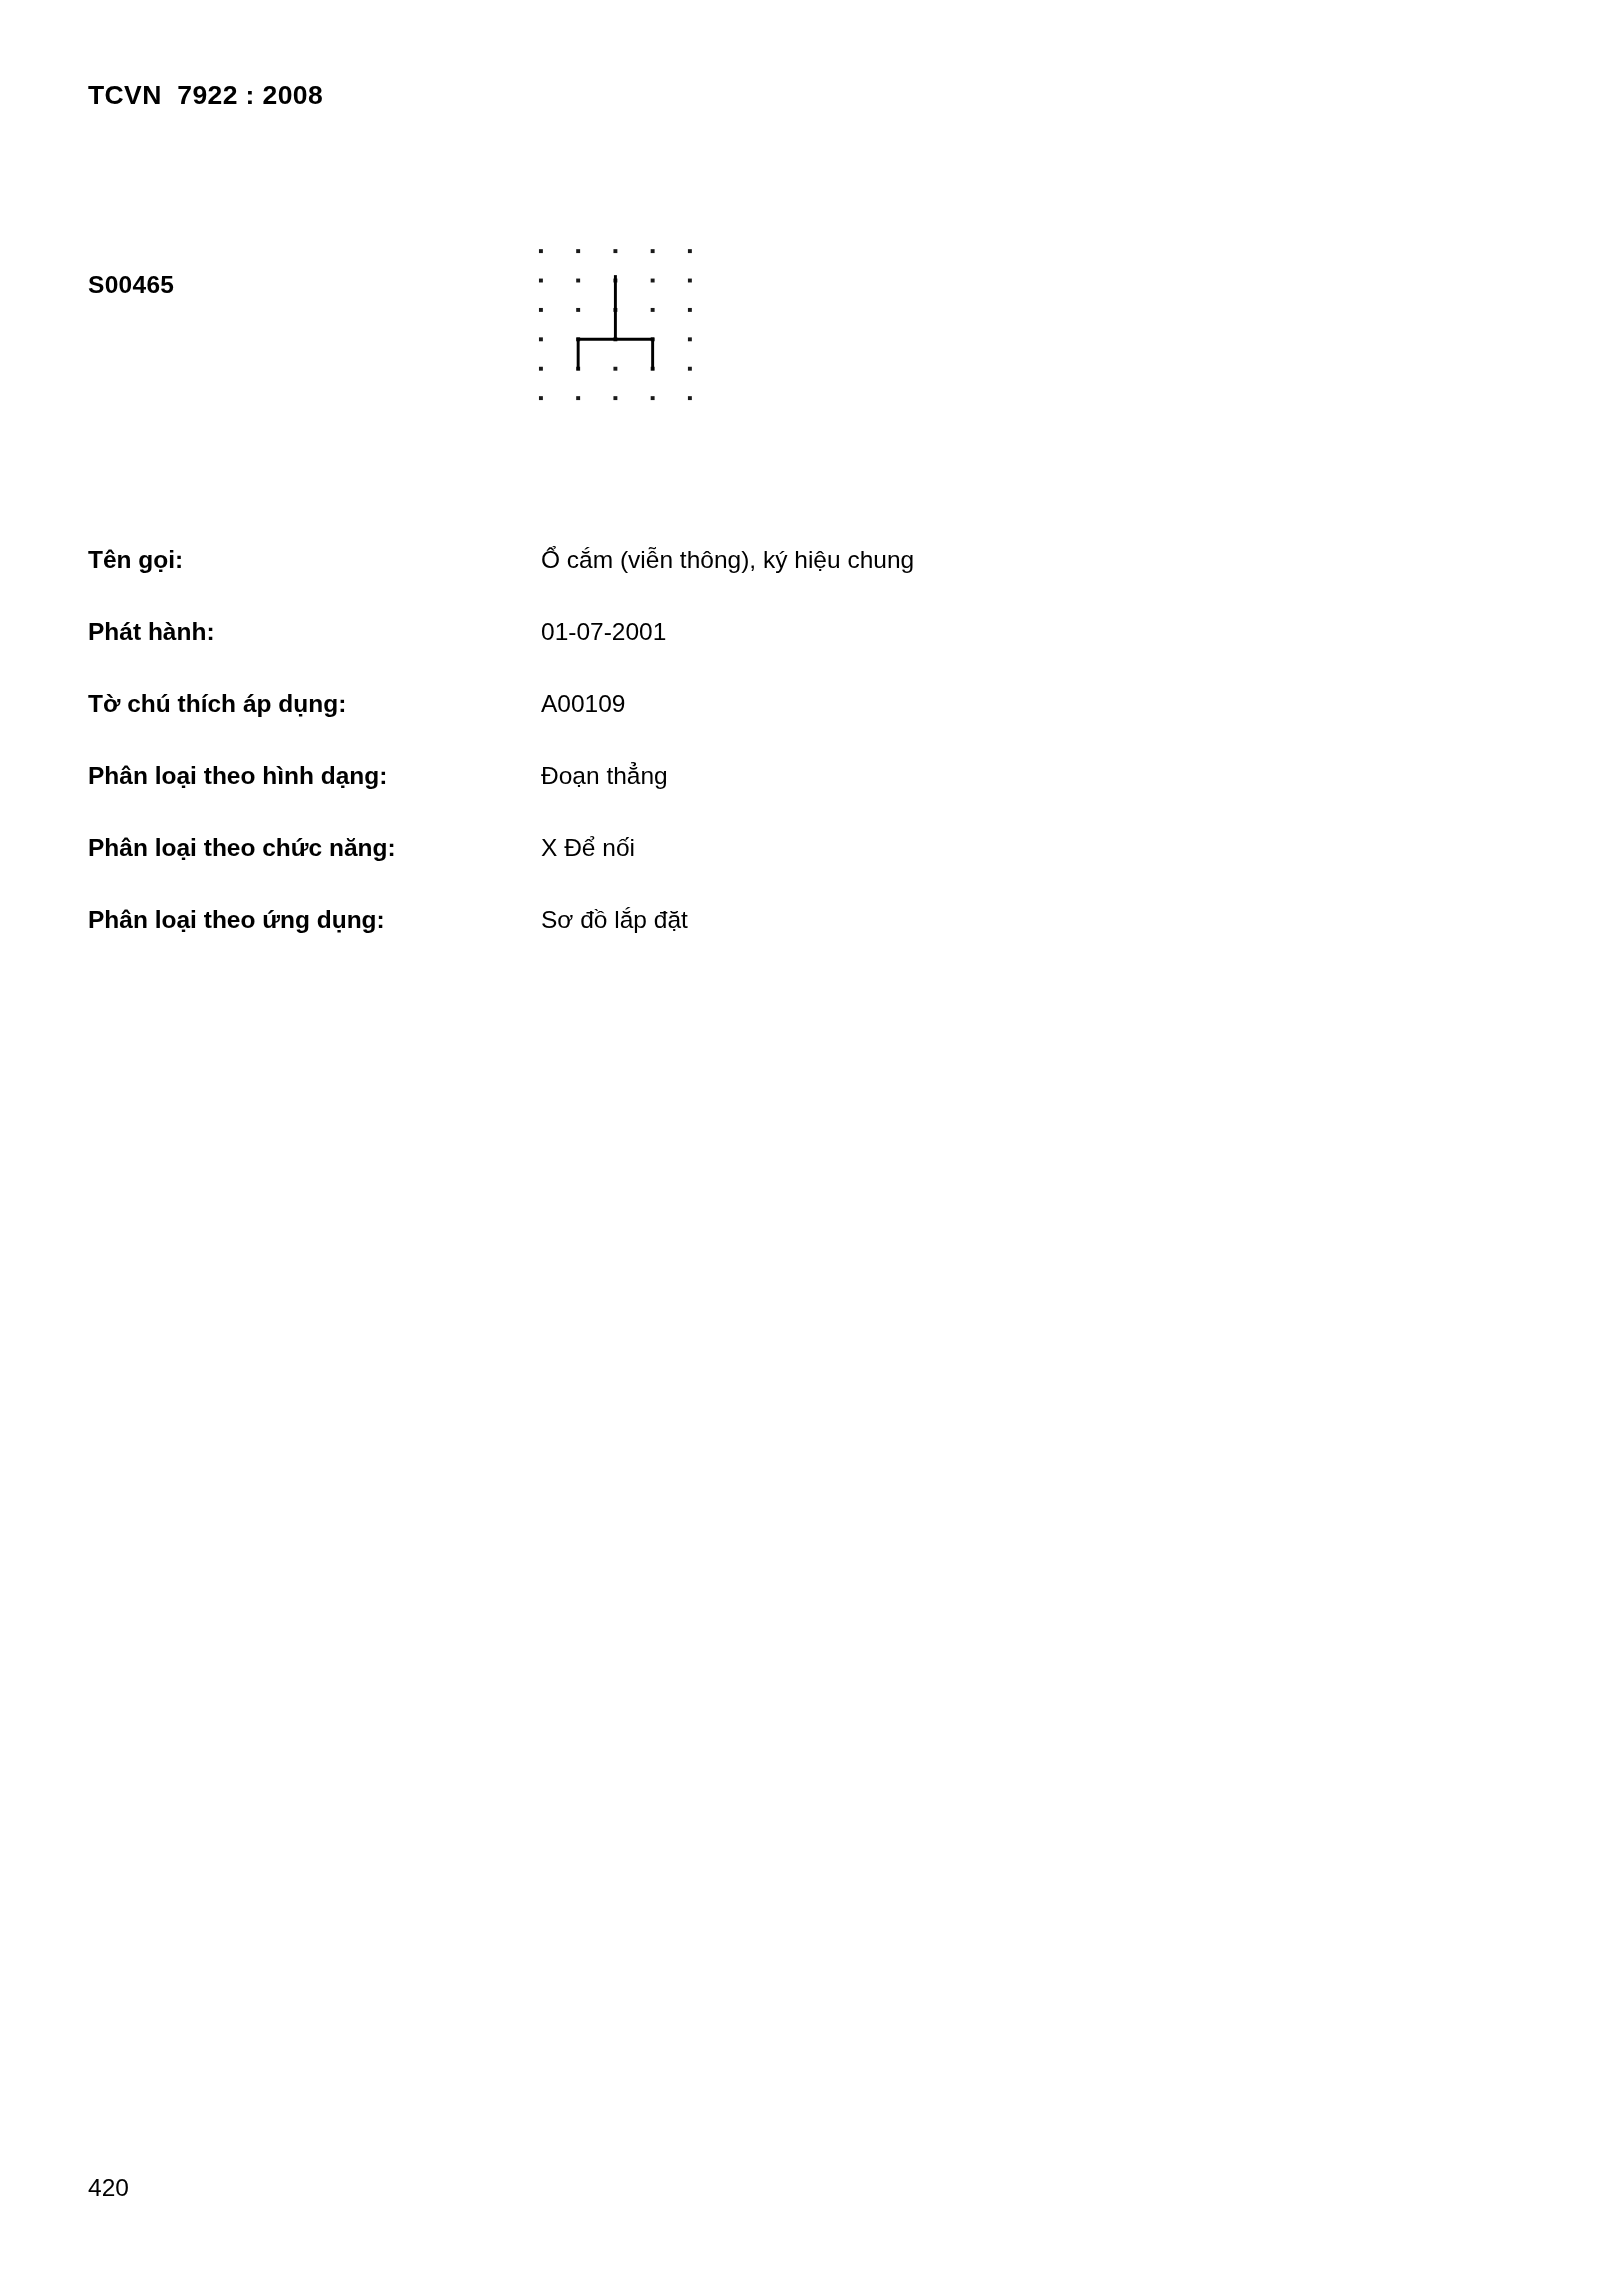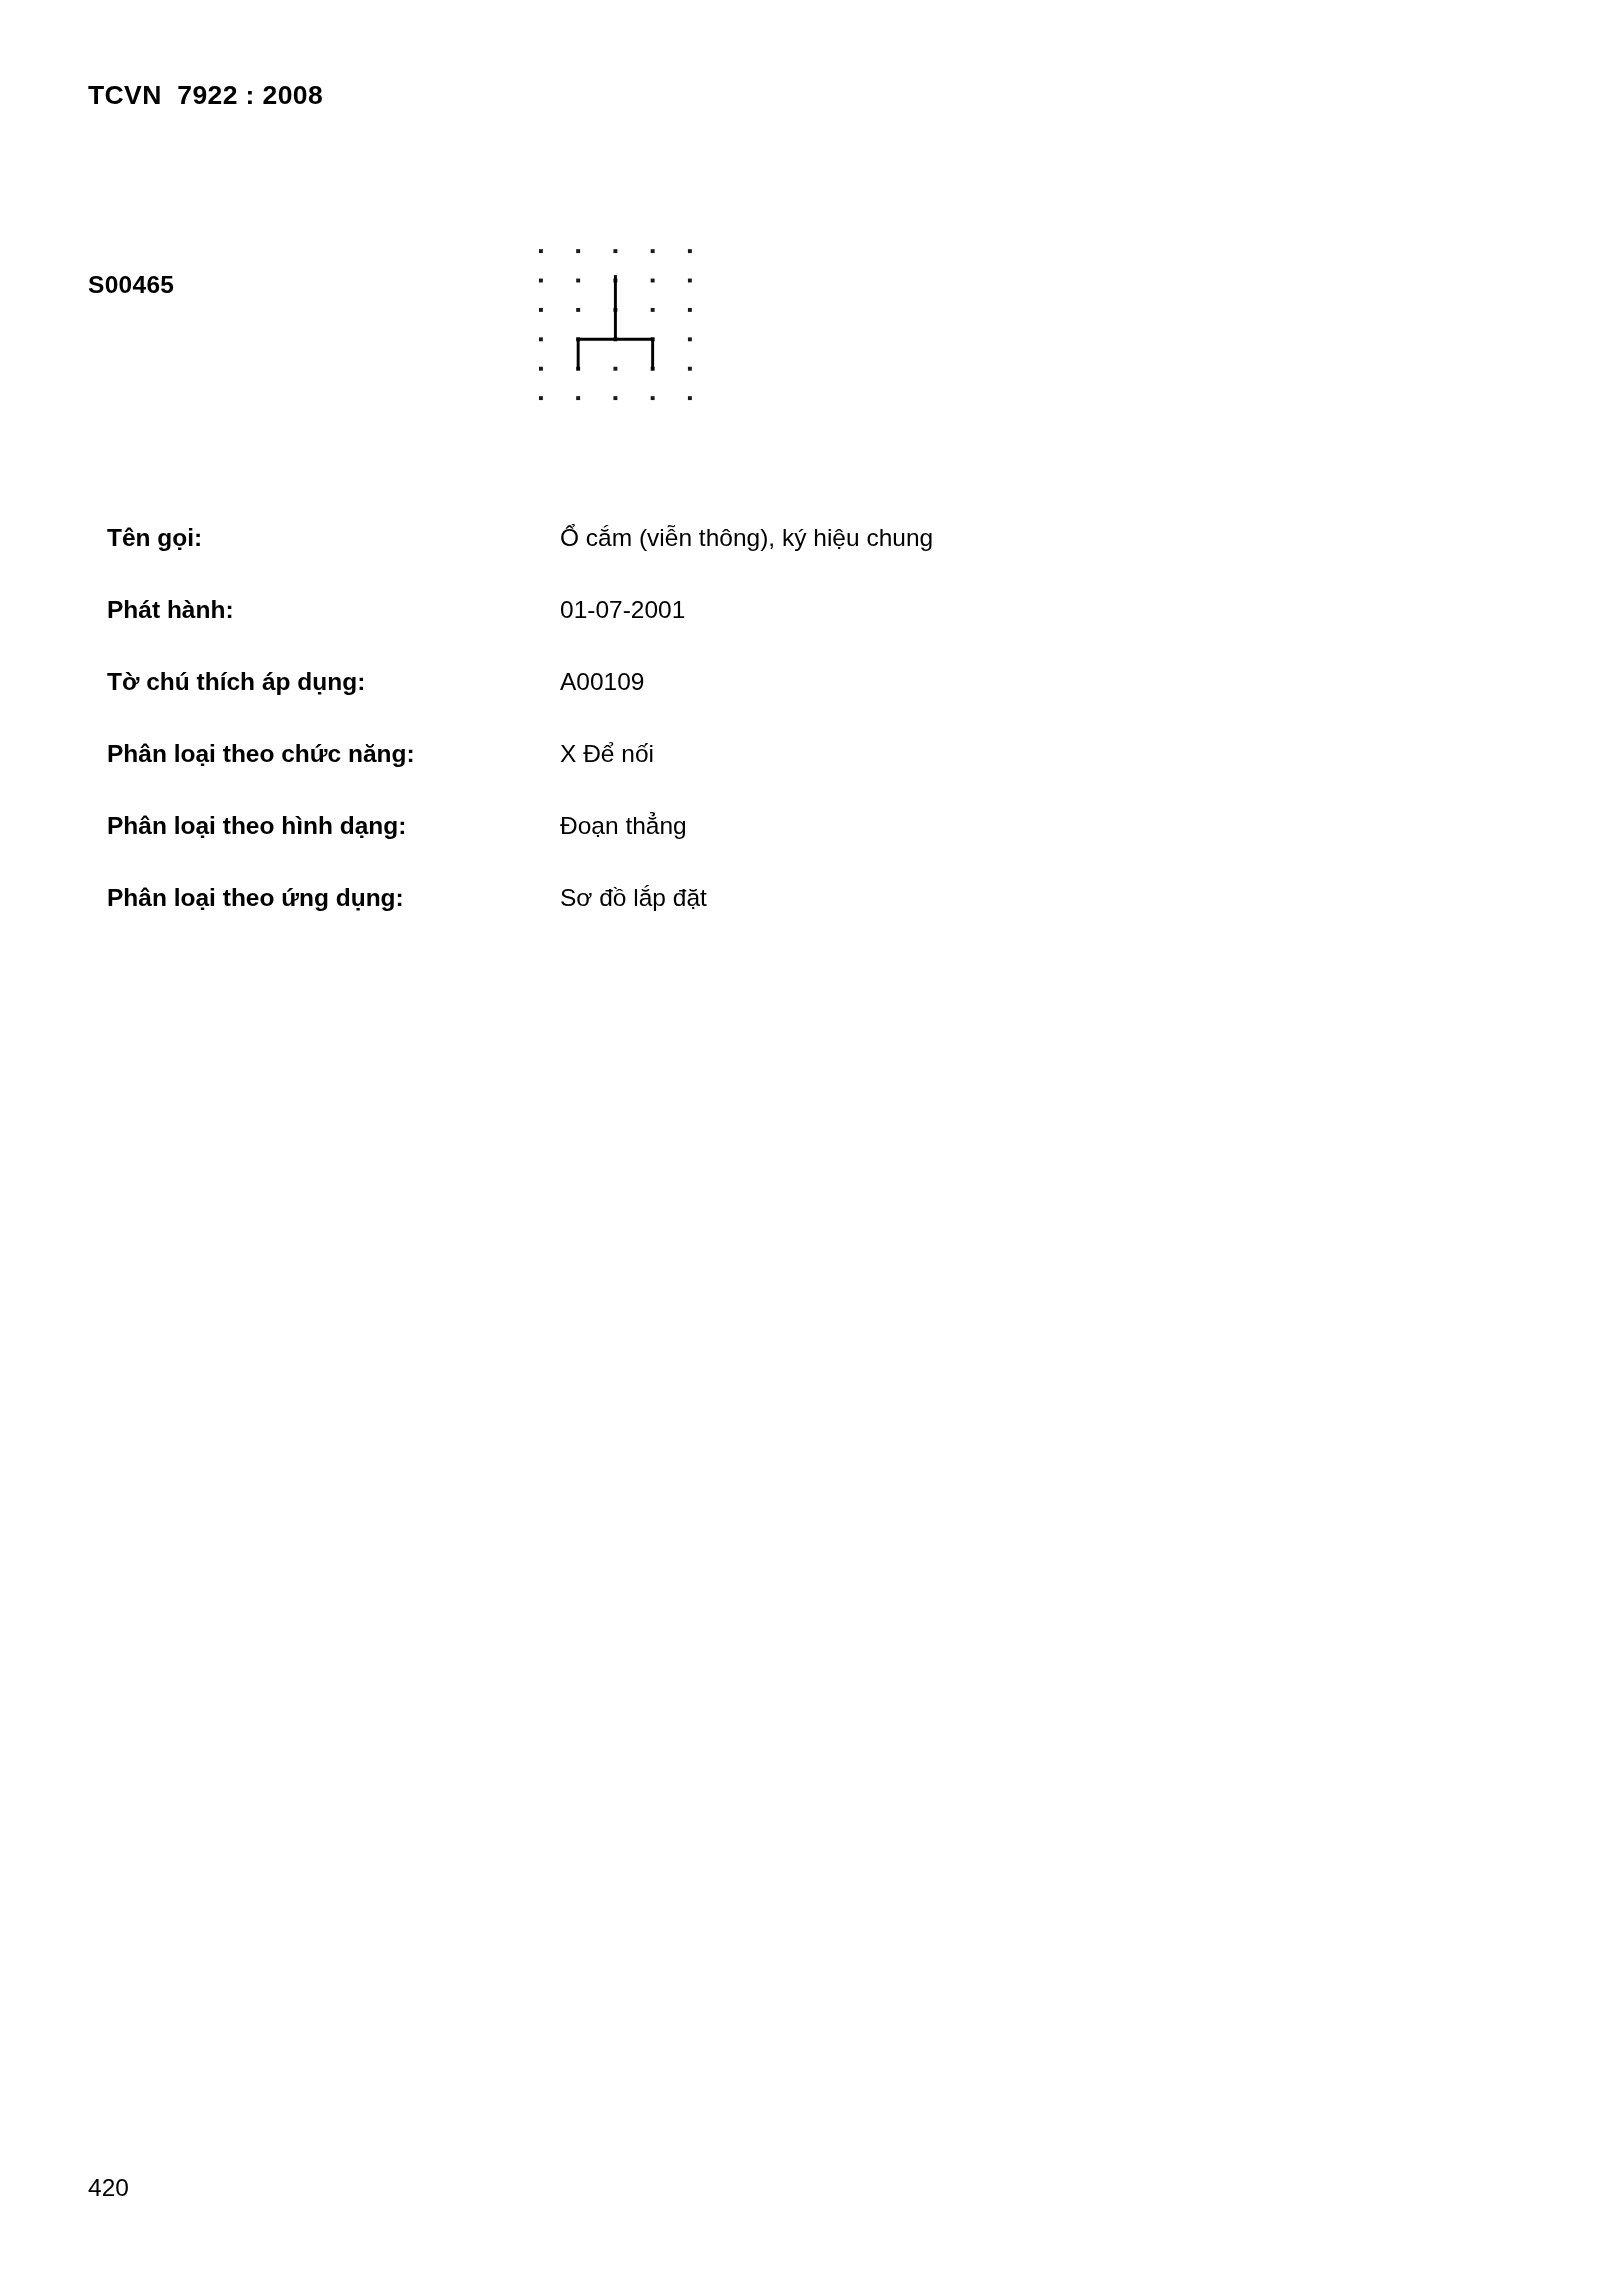--- a/index.html
+++ b/index.html
@@ -55,23 +55,22 @@
 
   
   .props {
     position: absolute;
     left: 88px;
     top: 502px;
     width: 1274px;
   }
   .prop-row {
     display: flex;
-    align-items: center;
+    align-items: flex-end;
     height: 72px;
-    margin-left: 19px;
   }
   .prop-label {
     width: 453px;
     flex: 0 0 453px;
     font-size: 24.5px;
     font-weight: bold;
     line-height: 1.2;
   }
   .prop-value {
     font-size: 24.5px;
@@ -162,27 +161,27 @@
       <div class="prop-value">01-07-2001</div>
     </div>
 
 
     <div class="prop-row">
       <div class="prop-label">Tờ chú thích áp dụng:</div>
       <div class="prop-value">A00109</div>
     </div>
 
     <div class="prop-row">
-      <div class="prop-label">Phân loại theo chức năng:</div>
-      <div class="prop-value">X Để nối</div>
+      <div class="prop-label">Phân loại theo hình dạng:</div>
+      <div class="prop-value">Đoạn thẳng</div>
     </div>
 
     <div class="prop-row">
-      <div class="prop-label">Phân loại theo hình dạng:</div>
-      <div class="prop-value">Đoạn thẳng</div>
+      <div class="prop-label">Phân loại theo chức năng:</div>
+      <div class="prop-value">X Để nối</div>
     </div>
 
     <div class="prop-row">
       <div class="prop-label">Phân loại theo ứng dụng:</div>
       <div class="prop-value">Sơ đồ lắp đặt</div>
     </div>
 
   </div>
 
   <div class="page-number">420</div>

